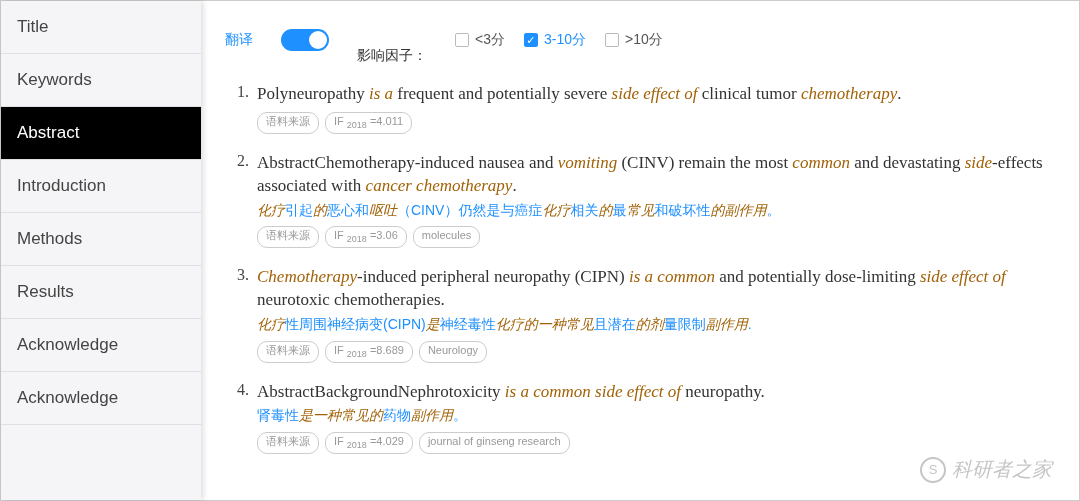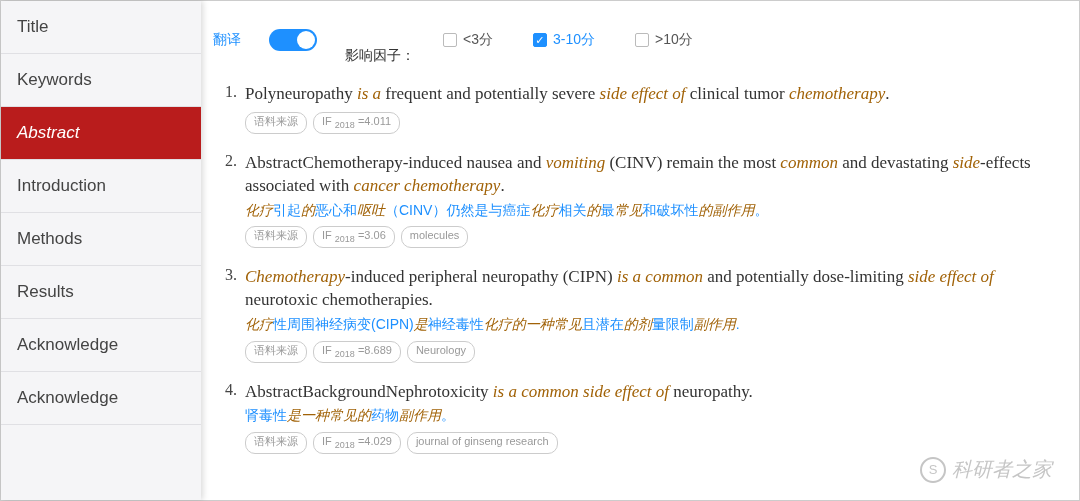--- a/index.html
+++ b/index.html
@@ -1,21 +1,21 @@
 <!DOCTYPE html>
 <html><head>
 <meta charset="utf-8">
 <style>
 * { margin: 0; padding: 0; box-sizing: border-box; }
 body { font-family: "Microsoft YaHei", Arial, sans-serif; background: #fff; width: 1080px; height: 501px; overflow: hidden; position: relative; }
 .container { display: flex; width: 100%; height: 100%; border: 1px solid #ccc; }
 .sidebar { width: 200px; background: #f5f5f7; box-shadow: 2px 0 6px rgba(0,0,0,0.15); z-index: 2; }
 .sidebar-item { padding: 16px 16px; font-size: 17px; color: #444; border-bottom: 1px solid #e0e0e4; cursor: pointer; }
-.sidebar-item.active { background: #b91c1c; color: #fff; font-style: italic; }
-.main { flex: 1; padding: 14px 24px 12px 12px; overflow: hidden; background: #fff; position: relative; }
+.sidebar-item.active { background: #000000; color: #fff; }
+.main { flex: 1; padding: 14px 24px 12px 24px; overflow: hidden; background: #fff; position: relative; }
 .filters { display: flex; align-items: center; gap: 28px; margin-bottom: 18px; font-size: 14px; color: #333; }
 .trans-label { color: #1e90ff; font-size: 14px; }
 .toggle { width: 48px; height: 22px; background: #1e90ff; border-radius: 11px; position: relative; cursor: pointer; }
 .toggle::after { content: ""; position: absolute; top: 2px; right: 2px; width: 18px; height: 18px; background: #fff; border-radius: 50%; }
 .factor-label { color: #333; margin-top: 32px; }
 .check-wrap { display: flex; align-items: center; gap: 6px; font-size: 14px; color: #555; cursor: pointer; }
 .checkbox { width: 14px; height: 14px; border: 1px solid #bbb; border-radius: 2px; display: inline-flex; align-items: center; justify-content: center; background: #fff; }
 .checkbox.checked { background: #1e90ff; border-color: #1e90ff; }
 .checkbox.checked::after { content: "✓"; color: #fff; font-size: 11px; line-height: 1; }
 .check-wrap.checked span.lbl { color: #1e90ff; }
@@ -44,21 +44,21 @@
       <div class="sidebar-item">Methods</div>
       <div class="sidebar-item">Results</div>
       <div class="sidebar-item">Acknowledge</div>
       <div class="sidebar-item">Acknowledge</div>
     </div>
   <div class="main">
     <div class="filters">
       <span class="trans-label">翻译</span>
       <div class="toggle"></div>
       <span class="factor-label">影响因子：</span>
-      <div id="filter-opts" style="display:flex;gap:40px;">
+      <div id="filter-opts" style="display:flex;gap:19px;">
           <div class="check-wrap">
             <span class="checkbox"></span>
             <span class="lbl">&lt;3分</span>
           </div>
           <div class="check-wrap checked">
             <span class="checkbox checked"></span>
             <span class="lbl">3-10分</span>
           </div>
           <div class="check-wrap">
             <span class="checkbox"></span>

